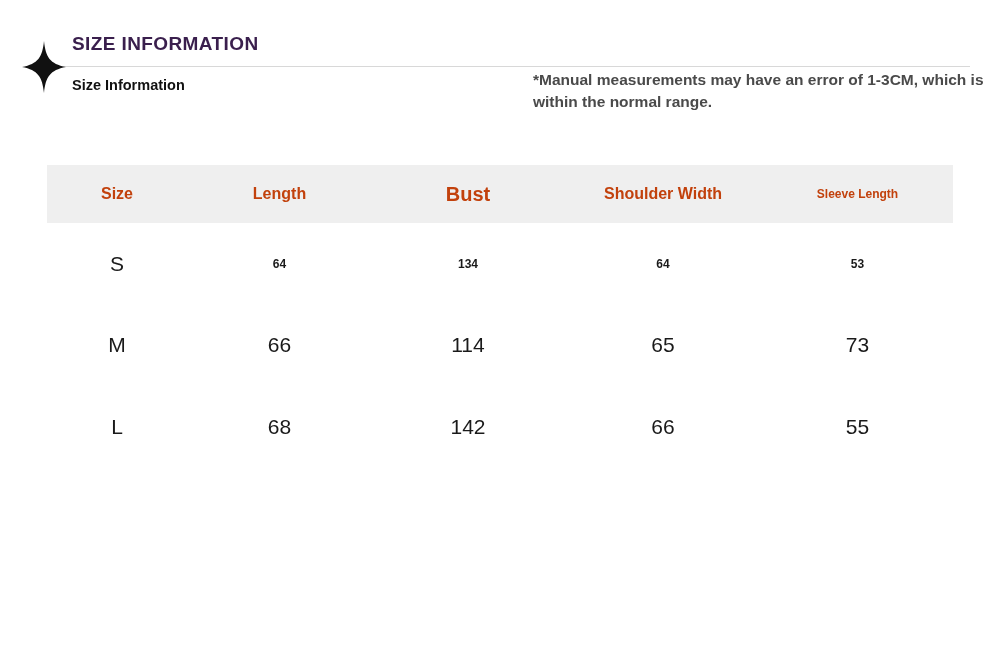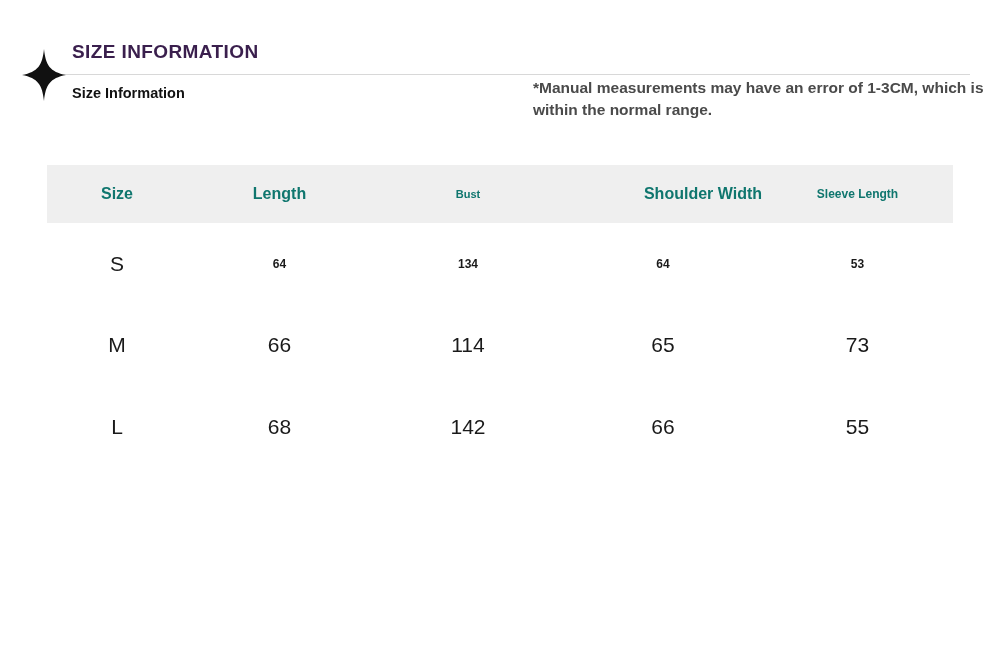--- a/index.html
+++ b/index.html
@@ -19,21 +19,21 @@
   .page {
     position: relative;
     width: 1000px;
     height: 667px;
   }
 
   
   .header {
     position: absolute;
     left: 0;
-    top: 16px;
+    top: 8px;
     width: 1000px;
     height: 120px;
   }
 
   .header-title {
     position: absolute;
     left: 72px;
     top: 25px;
     font-size: 19px;
     font-weight: bold;
@@ -90,30 +90,30 @@
   }
 
   .size-table thead tr {
     background: #efefef;
     height: 58px;
   }
 
   .size-table th {
     font-size: 15.5px;
     font-weight: bold;
-    color: #0f766e;
+    color: #c2410c;
     text-align: center;
     vertical-align: middle;
-    padding: 0;
+    padding: 12px;
   }
 
   .size-table th.col-size { font-size: 16px; }
   .size-table th.col-length { font-size: 16px; }
-  .size-table th.col-bust { font-size: 11px; }
-  .size-table th.col-shoulder { font-size: 16px; text-align: right; }
+  .size-table th.col-bust { font-size: 20px; }
+  .size-table th.col-shoulder { font-size: 16px; }
   .size-table th.col-sleeve { font-size: 12px; }
 
   .size-table tbody tr {
     height: 81.5px;
   }
 
   .size-table td {
     text-align: center;
     vertical-align: middle;
     padding: 0;

